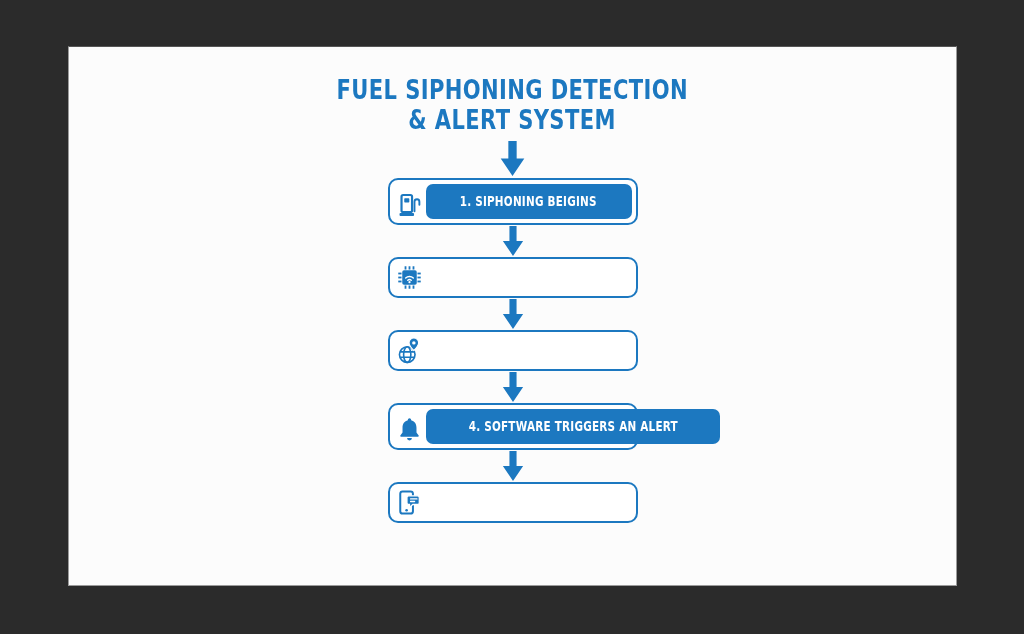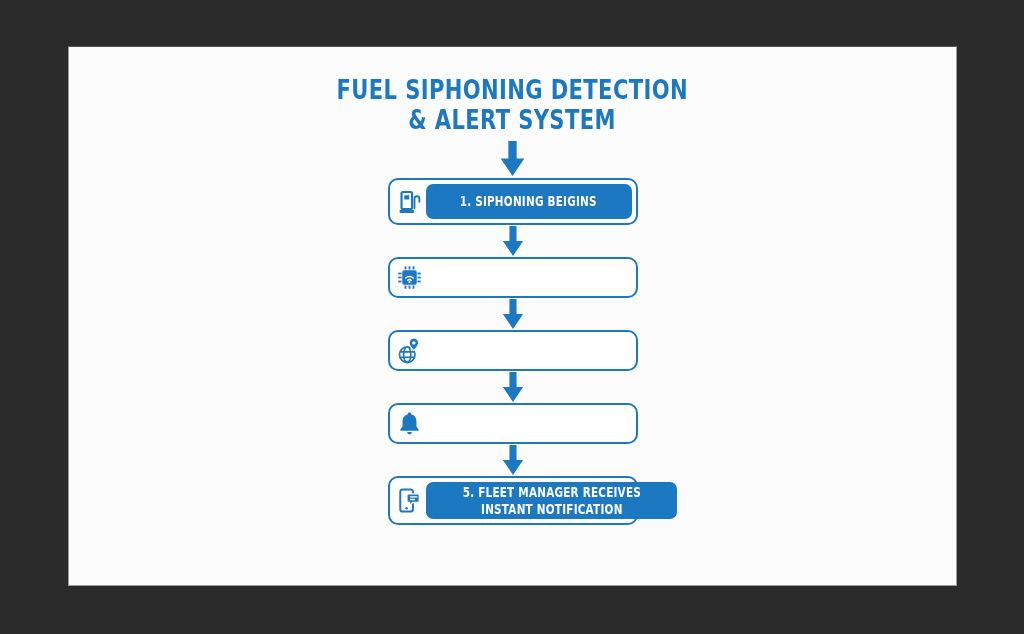--- a/index.html
+++ b/index.html
@@ -44,21 +44,21 @@
   .arrow { display: block; color: var(--primary-blue); margin: 1px 0; }
   .arrow-lg { width: 27px; height: 35px; margin-top: 6px; margin-bottom: 2px; }
   .arrow-sm { width: 24px; height: 30px; }
   .step {
     width: 250px;
     background: #ffffff;
     border: 2px solid var(--primary-blue);
     border-radius: 10px;
     padding: 4px;
     display: flex;
-    align-items: center;
+    align-items: flex-end;
   }
   .step-icon {
     width: 32px;
     display: flex;
     align-items: center;
     justify-content: center;
     color: var(--primary-blue);
     flex: none;
   }
   .step-icon svg { width: 29px; height: 29px; }
@@ -163,37 +163,36 @@
     <path d="M8.2 0 h7.6 v16 h7 L12 32 1.2 16 h7 z" fill="currentColor"></path>
   </svg>
 
   <div class="step">
     <span class="step-icon">
       <svg viewBox="0 0 32 32" fill="currentColor">
         <path d="M16 3.6 c1 0 1.8 0.8 1.8 1.8 v0.5 c3.7 0.9 5.9 4 5.9 8.2 v5.3 l2.4 3.3 c0.35 0.5 0 1.2 -0.65 1.2 H6.55 c-0.65 0 -1 -0.7 -0.65 -1.2 l2.4 -3.3 v-5.3 c0 -4.2 2.2 -7.3 5.9 -8.2 v-0.5 c0 -1 0.8 -1.8 1.8 -1.8 z"></path>
         <path d="M13.3 25.5 a2.7 2.7 0 0 0 5.4 0 z"></path>
       </svg>
     </span>
+    <div class="step-label">
+        <span>4. SOFTWARE TRIGGERS AN ALERT</span>
+      </div>
   </div>
 
   <svg class="arrow arrow-sm" viewBox="0 0 24 32">
     <path d="M8.2 0 h7.6 v16 h7 L12 32 1.2 16 h7 z" fill="currentColor"></path>
   </svg>
 
   <div class="step">
     <span class="step-icon">
       <svg viewBox="0 0 32 32">
         <rect x="5.8" y="3.8" width="14" height="24.4" rx="2.6" fill="none" stroke="currentColor" stroke-width="2.2"></rect>
         <circle cx="12.8" cy="24.6" r="1.4" fill="currentColor"></circle>
         <path d="M15.2 8.6 h9.6 a2 2 0 0 1 2 2 v5.6 a2 2 0 0 1 -2 2 h-5.2 l-3.6 3.2 v-3.2 h-0.8 a2 2 0 0 1 -2 -2 v-5.6 a2 2 0 0 1 2 -2 z" fill="currentColor" stroke="#ffffff" stroke-width="1.4"></path>
         <g stroke="#ffffff" stroke-width="1.5" stroke-linecap="round">
           <path d="M17.2 12 h7"></path>
           <path d="M17.2 14.9 h4.4"></path>
         </g>
       </svg>
     </span>
-    <div class="step-label">
-        <span>5. FLEET MANAGER RECEIVES
-INSTANT NOTIFICATION</span>
-      </div>
   </div>
 
 </div>
 
 </body></html>

